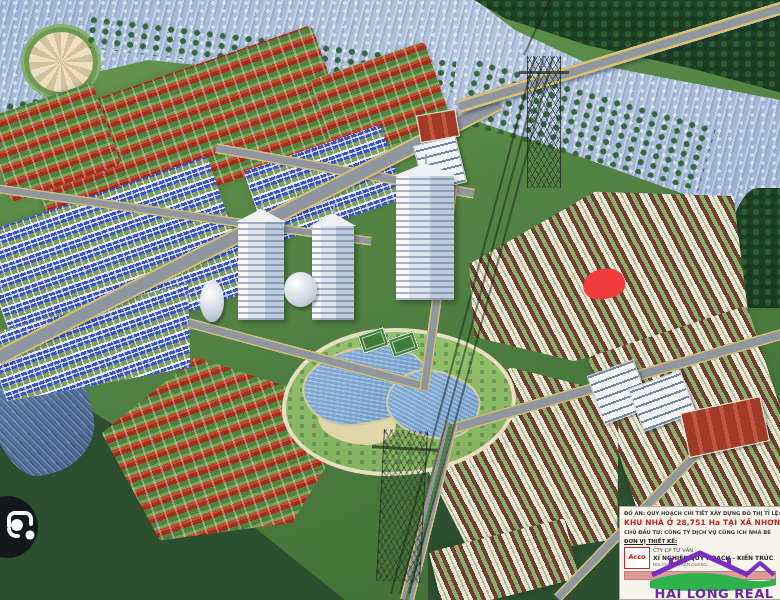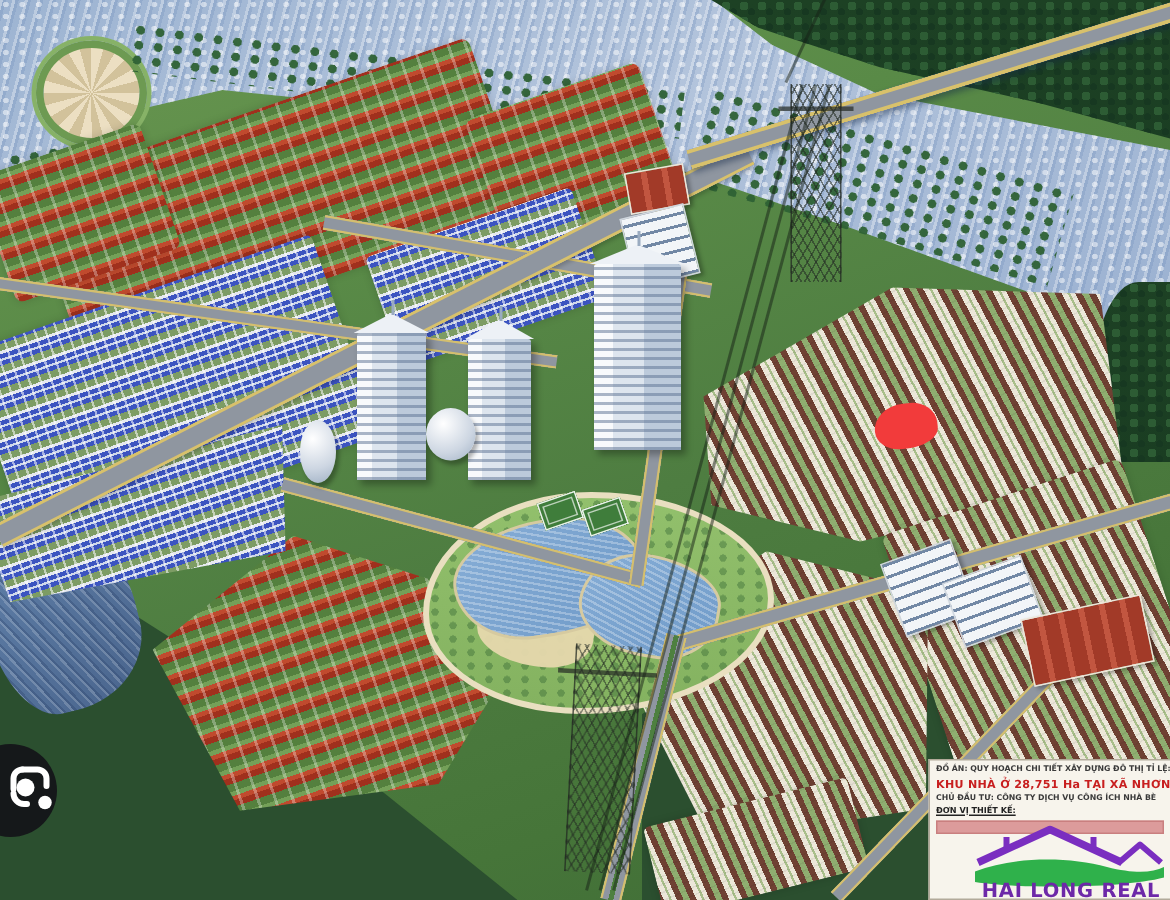--- a/index.html
+++ b/index.html
@@ -241,20 +241,28 @@
       <div class="zone wire" style="left: 203px; top: 324px; width: 556px; height: 2px; transform: rotate(105deg);"></div>
       <div class="zone wire" style="left: 185px; top: 324px; width: 556px; height: 2px; transform: rotate(105deg);"></div>
       <div class="zone marker" style="left: 583px; top: 269px; width: 42px; height: 30px; transform: rotate(-6deg);"></div>
     </div>
 
   <div class="info-box">
     <div class="ib-line1">ĐỒ ÁN: QUY HOẠCH CHI TIẾT XÂY DỰNG ĐÔ THỊ TỈ LỆ: 1/</div>
     <div class="ib-line2">KHU NHÀ Ở 28,751 Ha TẠI XÃ NHƠN ĐỨC</div>
     <div class="ib-line3">CHỦ ĐẦU TƯ: CÔNG TY DỊCH VỤ CÔNG ÍCH NHÀ BÈ</div>
     <div class="ib-line4">ĐƠN VỊ THIẾT KẾ:</div>
+    <div class="designer-row">
+      <div class="acco-box">Acco</div>
+      <div class="designer-lines">
+        <div class="dl1">CTY CP TƯ VẤN -</div>
+        <div class="dl2">XÍ NGHIỆP QUY HOẠCH - KIẾN TRÚC</div>
+        <div class="dl3">ĐỊA CHỈ: 36 TRẦN QUANG...</div>
+      </div>
+    </div>
     <div class="ib-pink"></div>
   </div>
 
   <svg class="watermark" viewBox="0 0 136 52">
     <path d="M6 27 L54 5 L102 27" fill="none" stroke="#7a2ec0" stroke-width="5" stroke-linejoin="round"></path>
     <path d="M25 17 V10 M83 17 V10" fill="none" stroke="#7a2ec0" stroke-width="4"></path>
     <path d="M100 27 L114 15 L128 27" fill="none" stroke="#7a2ec0" stroke-width="4" stroke-linejoin="round"></path>
     <path d="M4 33 C30 23 66 23 92 30 C110 34.5 122 34 130 30 L130 37 C104 44 36 45 4 40 Z" fill="#2fb14b"></path>
     <text x="68" y="50" text-anchor="middle">HAI LONG REAL</text>
   </svg>

